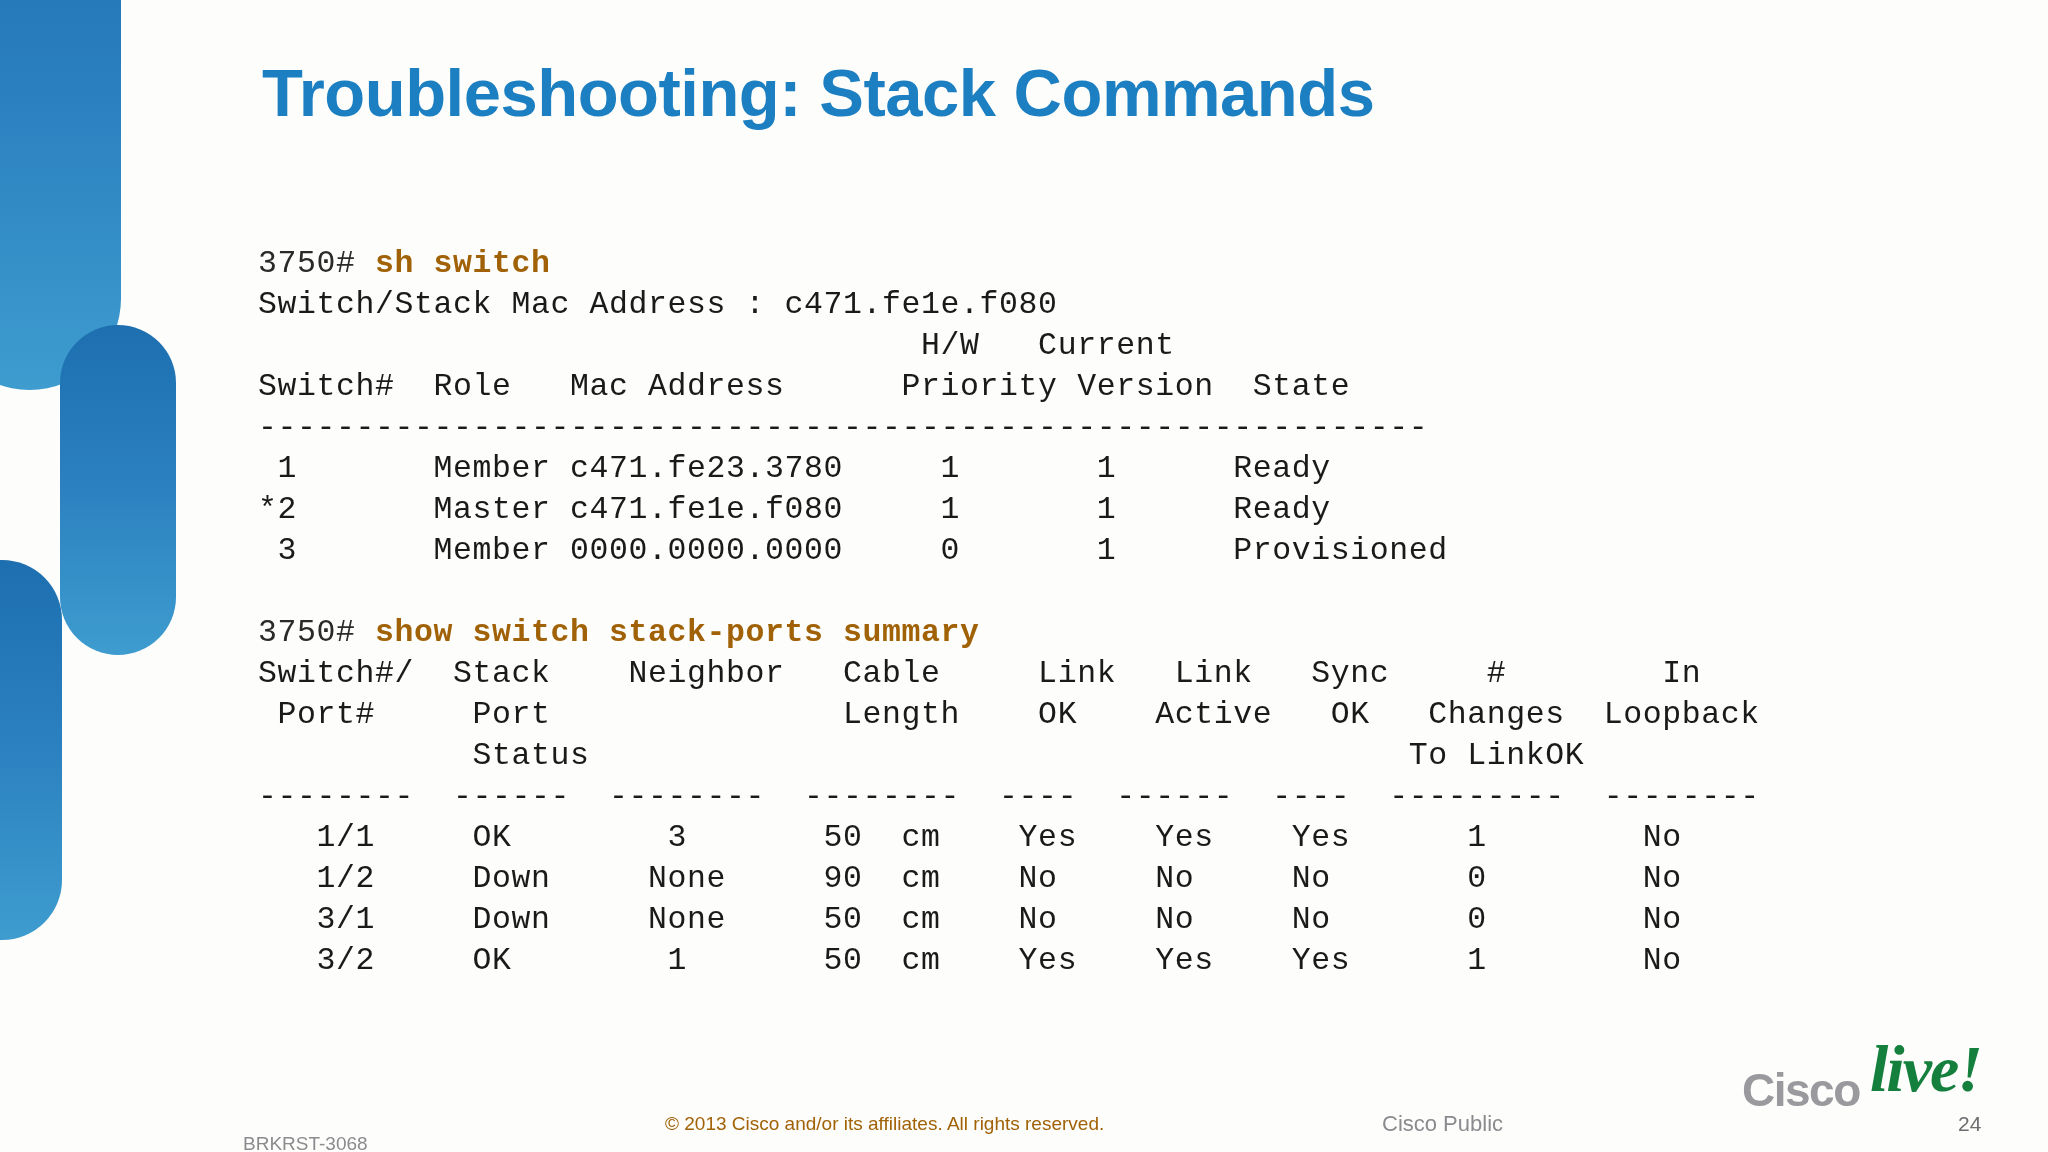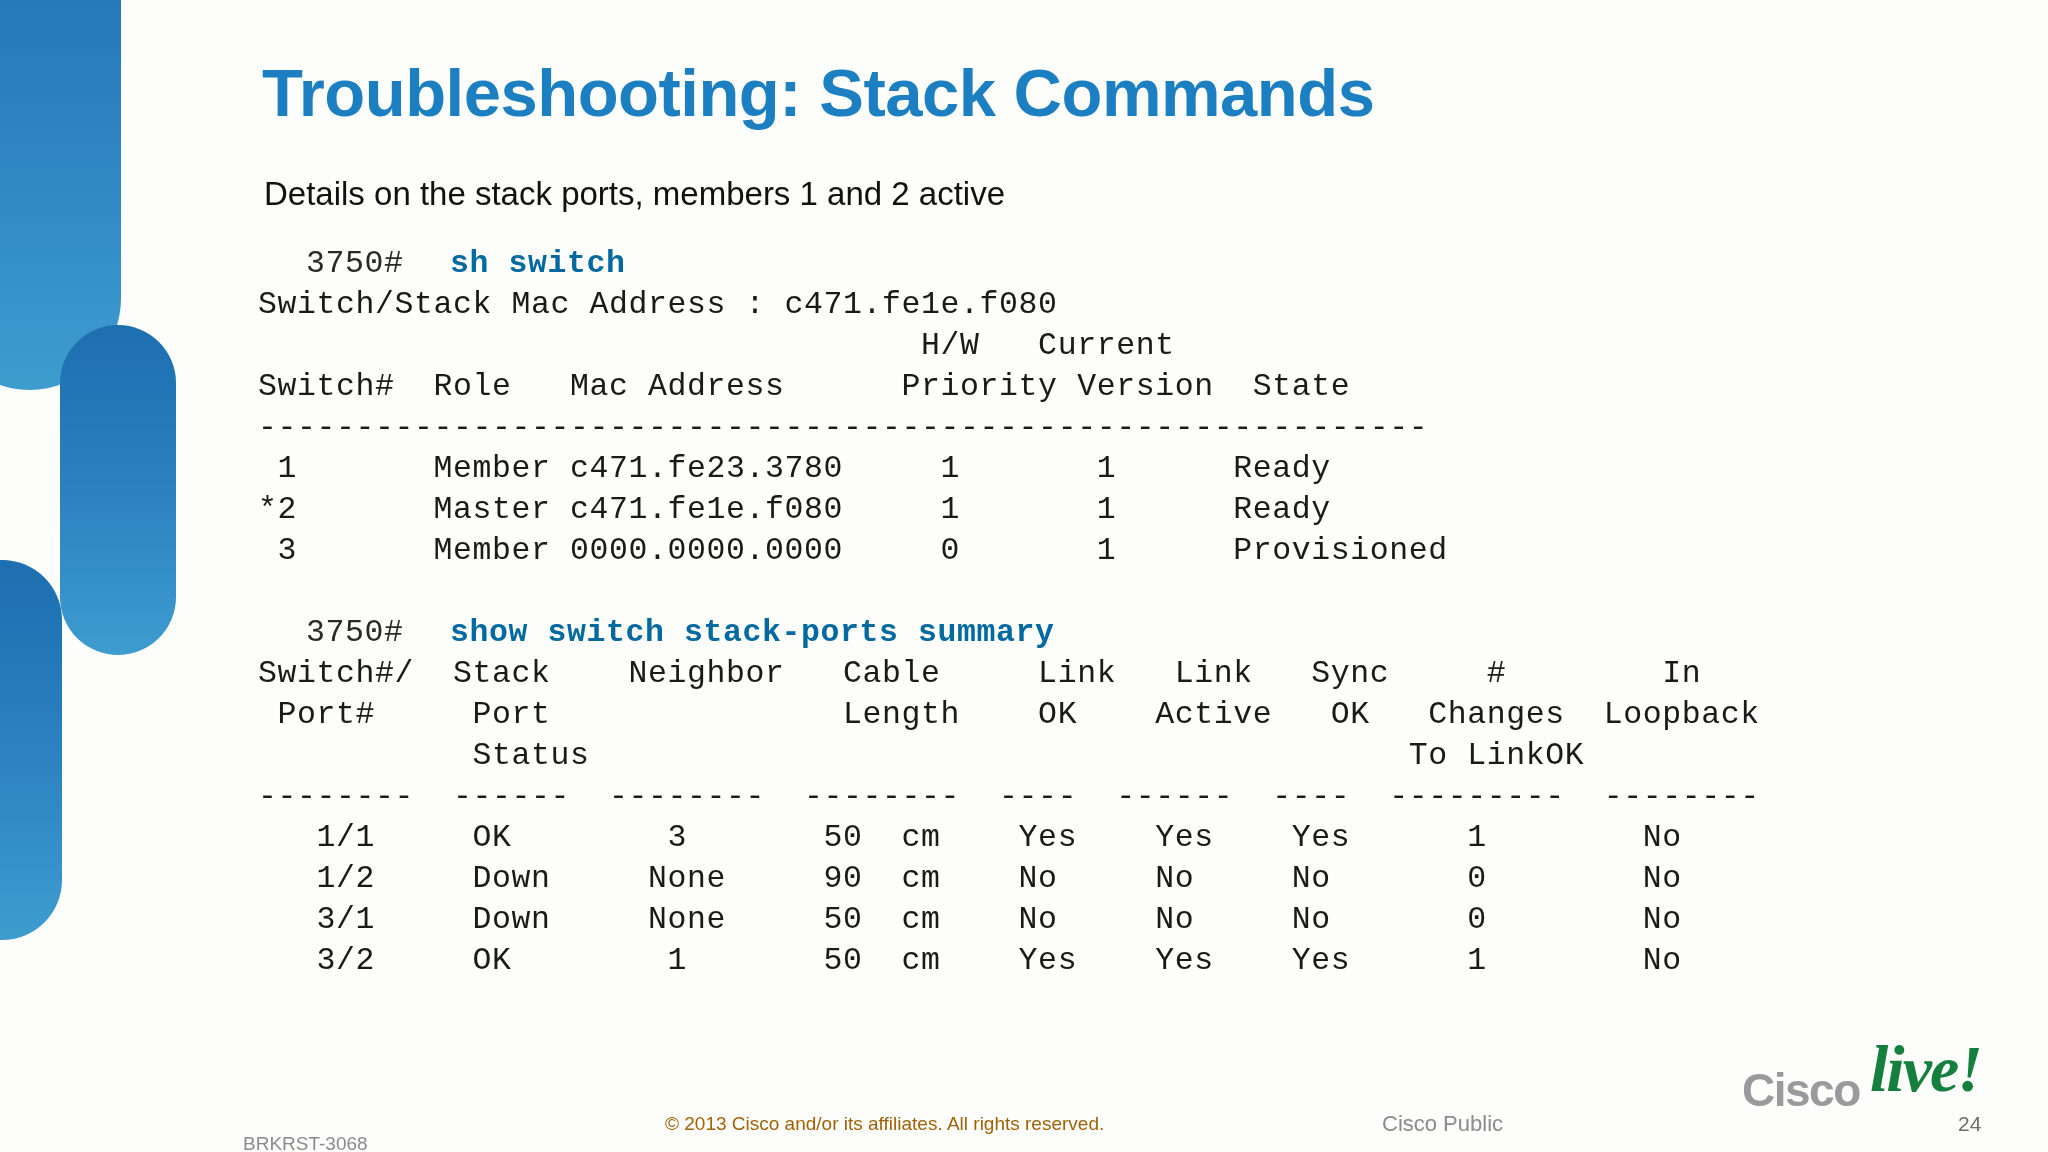--- a/index.html
+++ b/index.html
@@ -55,25 +55,24 @@
     left: 258px;
     top: 243px;
     font-family: "Liberation Mono", "DejaVu Sans Mono", monospace;
     font-size: 31.5px;
     line-height: 41px;
     color: #1a1a1a;
     white-space: pre;
     letter-spacing: 0.6px;
   }
   .cmd {
-    color: #0369a1;
+    color: #a16207;
     font-weight: bold;
-    margin-left: 27px;
   }
-  .prompt { color: #2a2a2a; margin-left: 48px; }
+  .prompt { color: #2a2a2a; }
   .blank { display: block; height: 41px; }
 
   
   #footer-deck-id {
     position: absolute;
     left: 243px;
     top: 1124px;
     transform: translateY(-50%);
     font-size: 19px;
     color: #8b8b8f;
@@ -137,21 +136,20 @@
 <body>
 
 <div id="slide">
 
   <div class="pill" id="pill-1"></div>
   <div class="pill" id="pill-2"></div>
   <div class="pill" id="pill-3"></div>
 
   <div id="title">Troubleshooting: Stack Commands</div>
 
-  <div id="subtitle">Details on the stack ports, members 1 and 2 active</div>
 
   <div id="terminal"><span class="prompt">3750# </span><span class="cmd">sh switch</span>
 <span>Switch/Stack Mac Address : c471.fe1e.f080</span>
 <span>                                  H/W   Current</span>
 <span>Switch#  Role   Mac Address      Priority Version  State</span>
 <span>------------------------------------------------------------</span>
 <span> 1       Member c471.fe23.3780     1       1      Ready</span>
 <span>*2       Master c471.fe1e.f080     1       1      Ready</span>
 <span> 3       Member 0000.0000.0000     0       1      Provisioned</span>
 <span class="blank"></span><span class="prompt">3750# </span><span class="cmd">show switch stack-ports summary</span>

